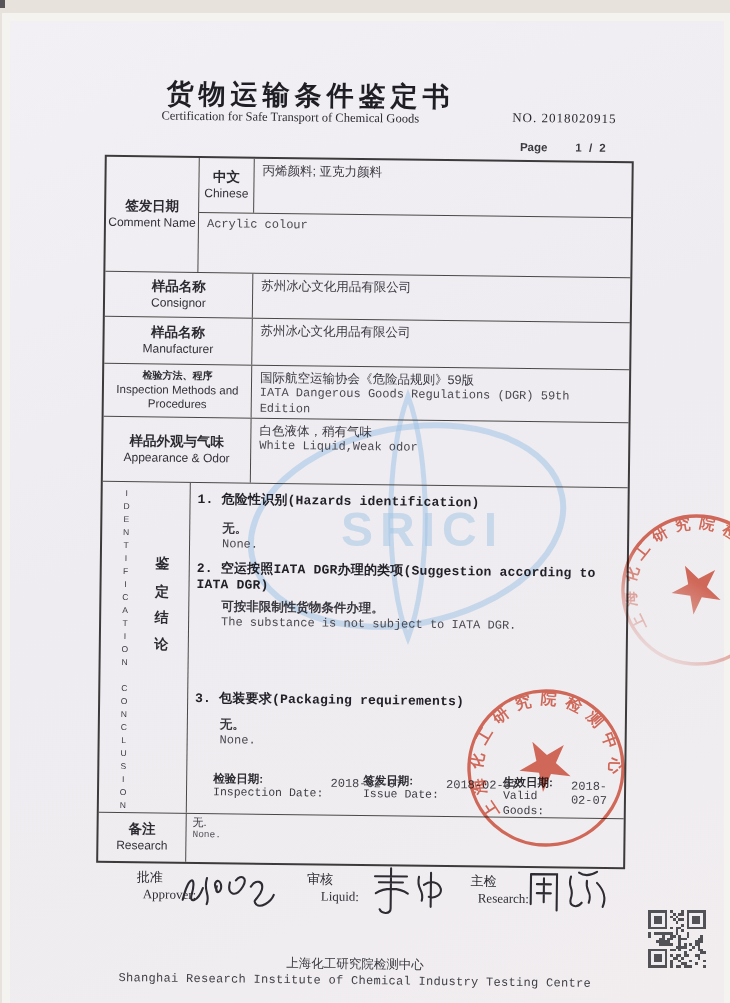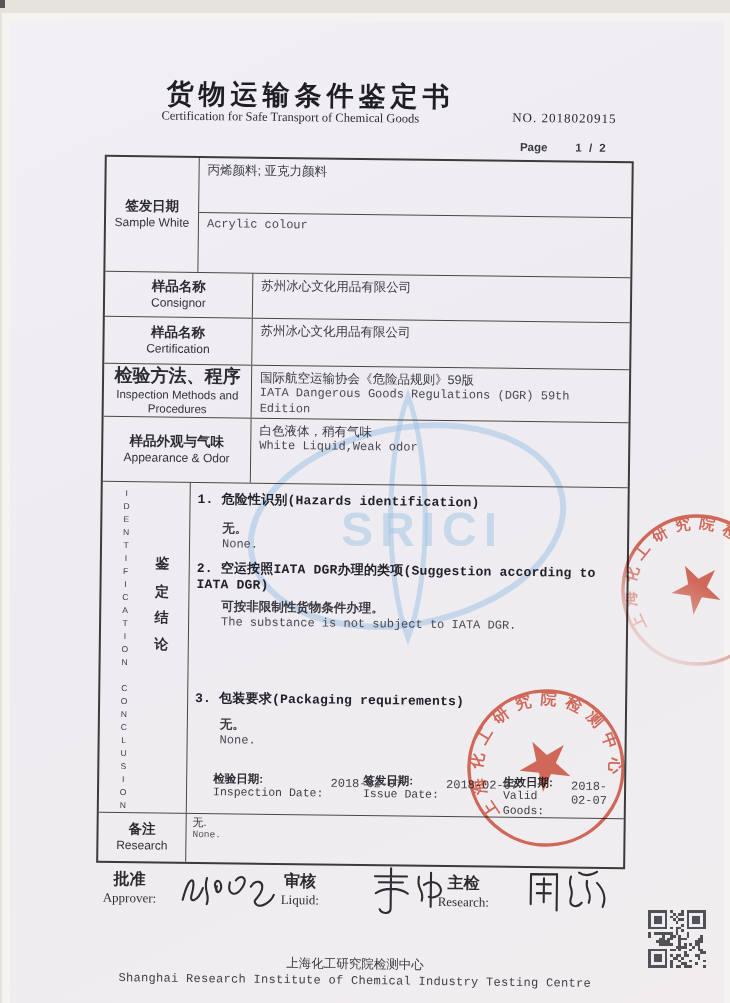--- a/index.html
+++ b/index.html
@@ -88,22 +88,22 @@
   .date-val{font-size:12px;color:#44434a;font-family:"Liberation Mono","DejaVu Sans Mono",monospace;
     margin-left:7px;margin-top:4px;}
 
   .comment-val{padding:2px 6px;line-height:1.2;}
   .comment-val .cn{font-size:11px;color:#3c3b42;}
   .comment-val .en{font-size:9.5px;color:#55545b;}
 
   
   .sig-row{position:absolute;top:868px;left:0;width:730px;height:60px;}
   .sig-block{position:absolute;display:flex;flex-direction:column;line-height:1.3;}
-  .sig-block .cn{font-size:16px;font-weight:bold;color:#2c2b31;text-align:center;}
-  .sig-block .en{font-size:13px;color:#2f2e35;font-family:"Liberation Serif","DejaVu Serif",serif;}
+  .sig-block .cn{font-size:13px;font-weight:normal;color:#2c2b31;text-align:center;}
+  .sig-block .en{font-size:13px;color:#2f2e35;font-family:"Liberation Serif","DejaVu Serif",serif;margin-left:40px;}
   .sig-ink{position:absolute;}
 
   
   .footer{position:absolute;left:0;right:0;top:955px;text-align:center;line-height:1.45;}
   .footer .cn{font-size:12.5px;color:#3a3940;}
   .footer .en{font-size:12px;color:#3f3e45;font-family:"Liberation Mono","DejaVu Sans Mono",monospace;letter-spacing:0.3px;}
 
   
   .watermark{position:absolute;left:235px;top:388px;width:350px;height:270px;pointer-events:none;}
 
@@ -138,24 +138,28 @@
   <div class="doc-no f-serif">NO. 2018020915</div>
   <div class="page-line">
     <span>Page</span><span class="pv">1 / 2</span>
   </div>
 
   <div class="doc-table">
 
     <div class="t-row h-sample">
       <div class="cell lbl b-r w-95">
         <span class="cn">签发日期</span>
-        <span class="en">Sample White</span>
+        <span class="en">Comment Name</span>
       </div>
       <div class="sub-rows">
         <div class="sub-row first">
+          <div class="cell lbl b-r w-55">
+            <span class="cn">中文</span>
+            <span class="en">Chinese</span>
+          </div>
           <div class="cell val w-rest">
             <div class="cn">丙烯颜料; 亚克力颜料</div>
           </div>
         </div>
         <div class="sub-row second">
           <div class="cell val w-rest f-mono">
             <div class="en">Acrylic colour</div>
           </div>
         </div>
       </div>
@@ -167,30 +171,30 @@
         <span class="en">Consignor</span>
       </div>
       <div class="cell val w-rest">
         <div class="cn">苏州冰心文化用品有限公司</div>
       </div>
     </div>
 
     <div class="t-row h-manu">
       <div class="cell lbl b-r w-148">
         <span class="cn">样品名称</span>
-        <span class="en">Certification</span>
+        <span class="en">Manufacturer</span>
       </div>
       <div class="cell val w-rest">
         <div class="cn">苏州冰心文化用品有限公司</div>
       </div>
     </div>
 
     <div class="t-row h-insp">
       <div class="cell lbl b-r w-148">
-        <span class="cn" style="font-size:18px">检验方法、程序</span>
+        <span class="cn" style="font-size:10px">检验方法、程序</span>
         <span class="en" style="font-size:11.5px">Inspection Methods and Procedures</span>
       </div>
       <div class="cell val w-rest">
         <div class="cn">国际航空运输协会《危险品规则》59版</div>
         <div class="en f-mono">IATA Dangerous Goods Regulations (DGR) 59th Edition</div>
       </div>
     </div>
 
     <div class="t-row h-app">
       <div class="cell lbl b-r w-148">

